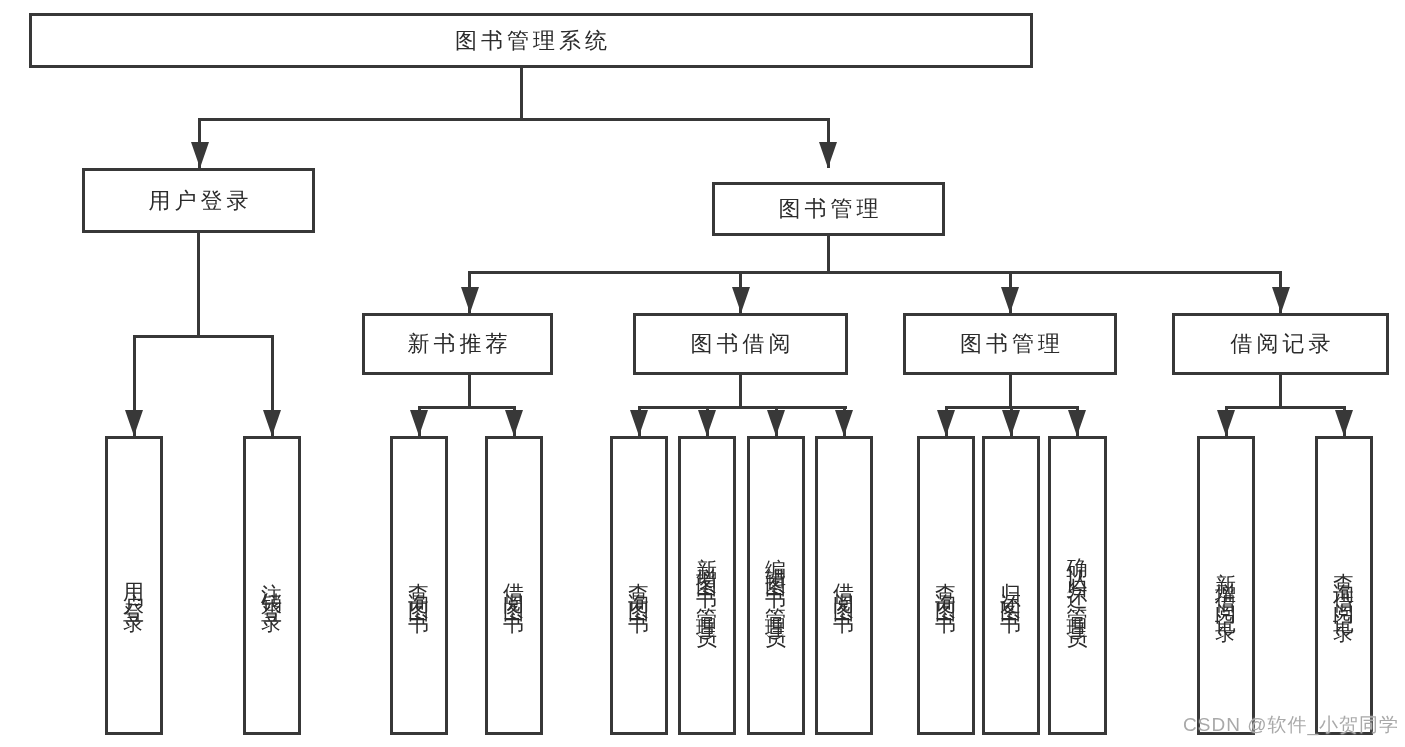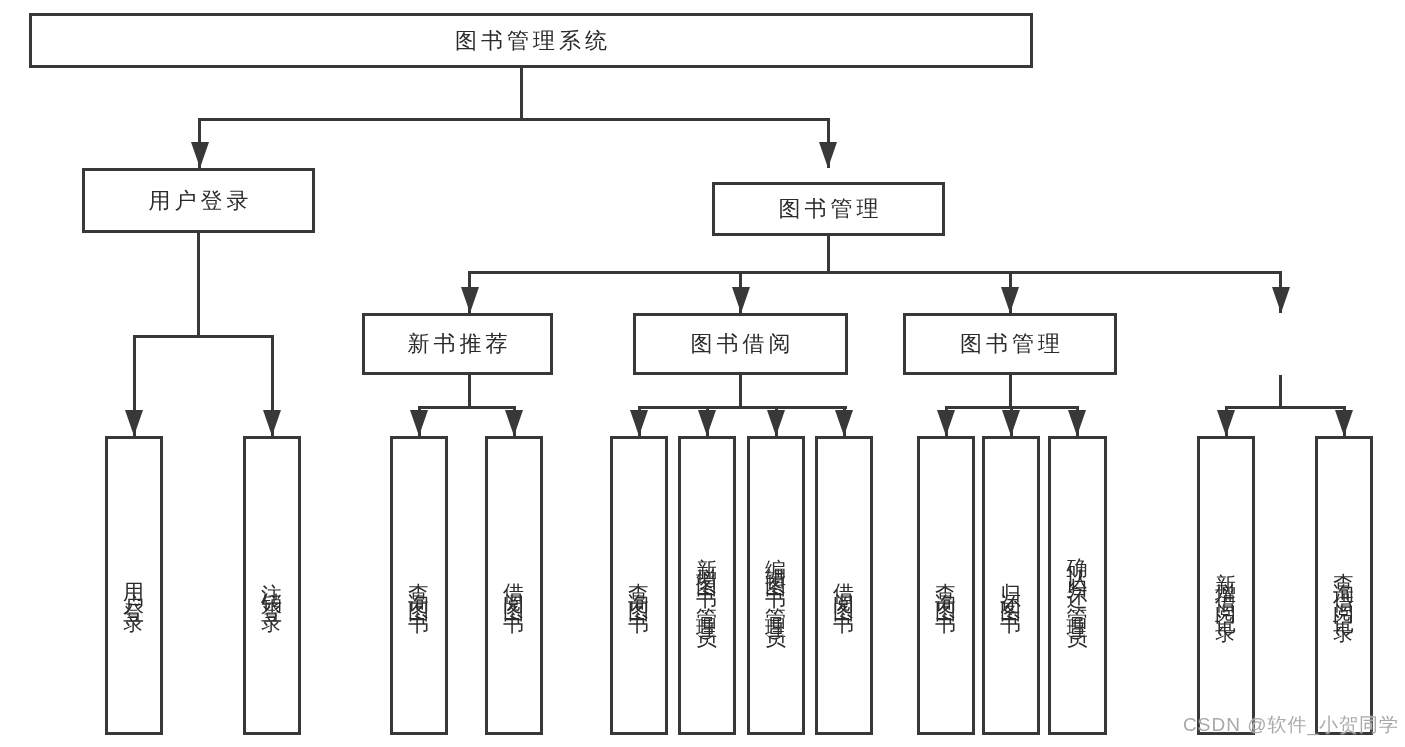--- a/index.html
+++ b/index.html
@@ -121,20 +121,23 @@
 
   <div class="box" style="left:362px; top:313px; width:191px; height:62px;">
     <span>新书推荐</span>
   </div>
   <div class="box" style="left:633px; top:313px; width:215px; height:62px;">
     <span>图书借阅</span>
   </div>
   <div class="box" style="left:903px; top:313px; width:214px; height:62px;">
     <span>图书管理</span>
   </div>
+  <div class="box" style="left:1172px; top:313px; width:217px; height:62px;">
+    <span>借阅记录</span>
+  </div>
 
   <div class="vline" style="left:468px; top:375px; height:31px;"></div>
   <div class="hline" style="left:417.5px; top:406px; width:98px;"></div>
   <div class="vline" style="left:417.5px; top:406px; height:30px;"></div>
   <div class="arrowhead" style="left:410px; top:410px;"></div>
   <div class="vline" style="left:512.5px; top:406px; height:30px;"></div>
   <div class="arrowhead" style="left:505px; top:410px;"></div>
 
   <div class="vline" style="left:739px; top:375px; height:31px;"></div>
   <div class="hline" style="left:637.5px; top:406px; width:209px;"></div>

